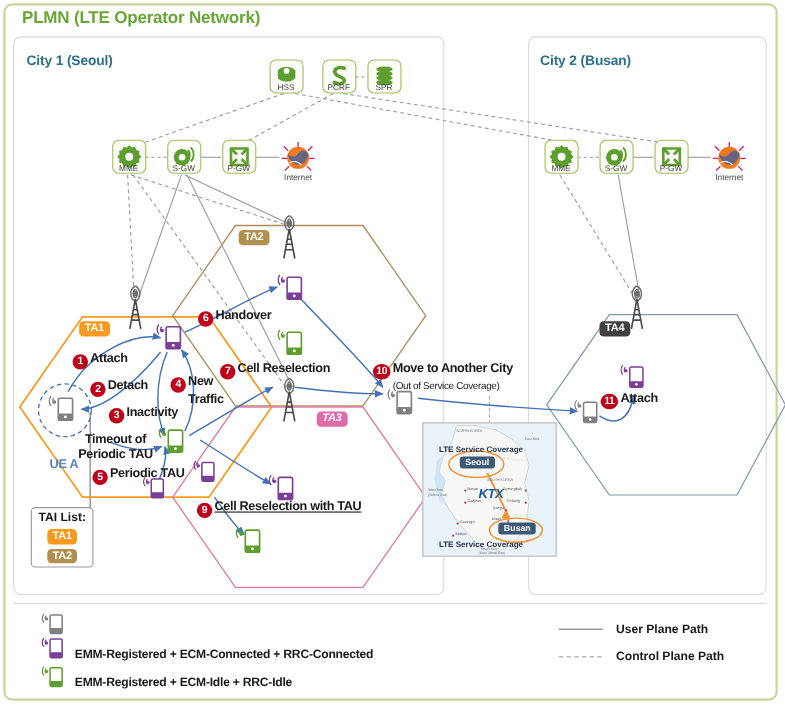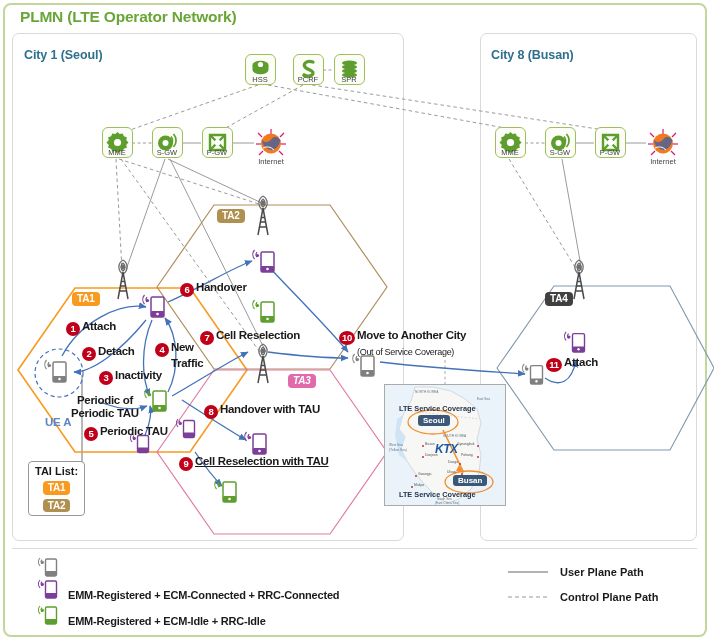--- a/index.html
+++ b/index.html
@@ -42,21 +42,21 @@
 </head>
 <body>
 
 <div id="root">
   <div class="outer-frame"></div>
   <div class="plmn-title">PLMN (LTE Operator Network)</div>
 
   <div class="city-panel" id="city1-panel"></div>
   <div class="city-panel" id="city2-panel"></div>
   <div class="city-title" id="city1-title">City 1 (Seoul)</div>
-  <div class="city-title" id="city2-title">City 8 (Busan)</div>
+  <div class="city-title" id="city2-title">City 2 (Busan)</div>
 
   <svg class="layer">
     <defs>
       <marker id="arrB" markerWidth="7" markerHeight="7" refX="5.5" refY="2.6" orient="auto">
         <path d="M0,0 L6,2.6 L0,5.2 z" fill="#4372b8"></path>
       </marker>
     </defs>
     <g stroke="#9a9a9a" stroke-width="1" fill="none">
 
       <line x1="323" y1="70" x2="335" y2="70" stroke-dasharray="3,2.5"></line>
@@ -490,36 +490,33 @@
   </div>
   <div class="step" style="left:84px;top:425px;">
     <span class="stepnum">5</span><span>Periodic TAU</span>
   </div>
   <div class="step" style="left:180px;top:281px;">
     <span class="stepnum">6</span><span>Handover</span>
   </div>
   <div class="step" style="left:200px;top:329px;">
     <span class="stepnum">7</span><span>Cell Reselection</span>
   </div>
-  <div class="step" style="left:204px;top:403px;">
-    <span class="stepnum">8</span><span>Handover with TAU</span>
-  </div>
   <div class="step" style="left:179px;top:455px;text-decoration:underline;">
     <span class="stepnum">9</span><span>Cell Reselection with TAU</span>
   </div>
   <div class="step" style="left:339px;top:329px;line-height:12px;">
     <span class="stepnum wide">10</span><span>Move to Another City</span><br>
     <span style="margin-left:18px;font-size:9px;font-weight:normal;">(Out of Service Coverage)</span>
   </div>
   <div class="step" style="left:546px;top:356px;">
     <span class="stepnum wide">11</span><span>Attach</span>
   </div>
 
   <div class="plain-label" style="left:63px;top:394px;text-align:center;width:84px;">
-    <span>Periodic of</span><br><span>Periodic TAU</span>
+    <span>Timeout of</span><br><span>Periodic TAU</span>
   </div>
 
   <div class="ue-a" style="left:45px;top:388px;">UE A</div>
 
   <div class="tai-box" style="left:28px;top:461px;flex-direction:column;">
     <span class="tai-lab">TAI List:</span>
     <span class="tag ta1" style="position:static;">TA1</span>
     <span class="tag ta2" style="position:static;">TA2</span>
   </div>
 

